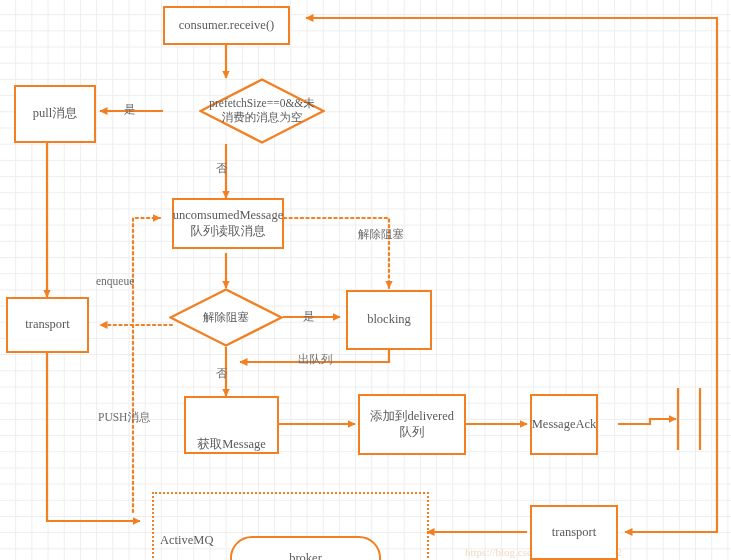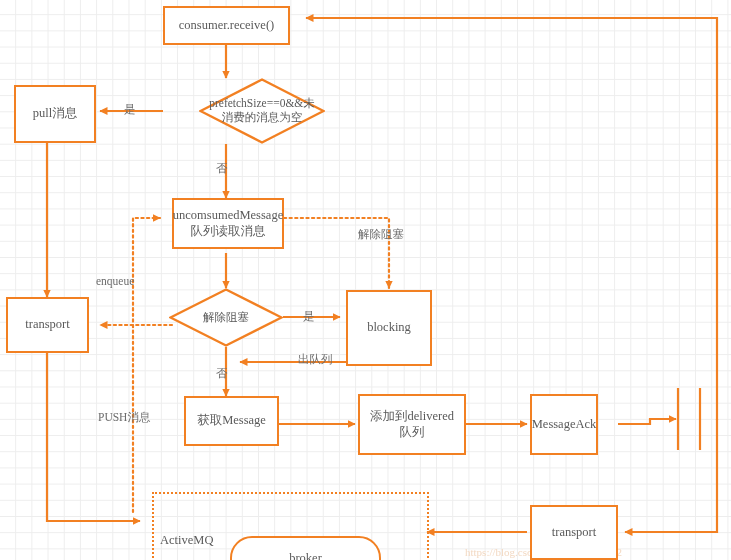--- a/index.html
+++ b/index.html
@@ -178,25 +178,25 @@
     <span class="txt">uncomsumedMessage队列读取消息</span>
   </div>
 
   <div class="diamond-wrap" style="left:169px; top:288px; width:114px; height:59px;">
     <svg class="diamond-shape" viewBox="0 0 114 59" preserveAspectRatio="none">
       <polygon points="57,1.5 112.5,29.5 57,57.5 1.5,29.5" fill="#ffffff" stroke="#F28022" stroke-width="2.4"></polygon>
     </svg>
     <span class="diamond-label">解除阻塞</span>
   </div>
 
-  <div class="node" style="left:346px; top:290px; width:86px; height:76px;align-items:center;">
+  <div class="node" style="left:346px; top:290px; width:86px; height:60px;align-items:center;">
     <span class="txt">blocking</span>
   </div>
 
-  <div class="node" style="left:184px; top:396px; width:95px; height:50px;">
+  <div class="node" style="left:184px; top:396px; width:95px; height:58px;align-items:flex-end;">
     <span class="txt">获取Message</span>
   </div>
 
   <div class="node" style="left:358px; top:394px; width:108px; height:61px;">
     <span class="txt">添加到delivered队列</span>
   </div>
 
   <div class="node" style="left:530px; top:394px; width:68px; height:61px;">
     <span class="txt">MessageAck</span>
   </div>

